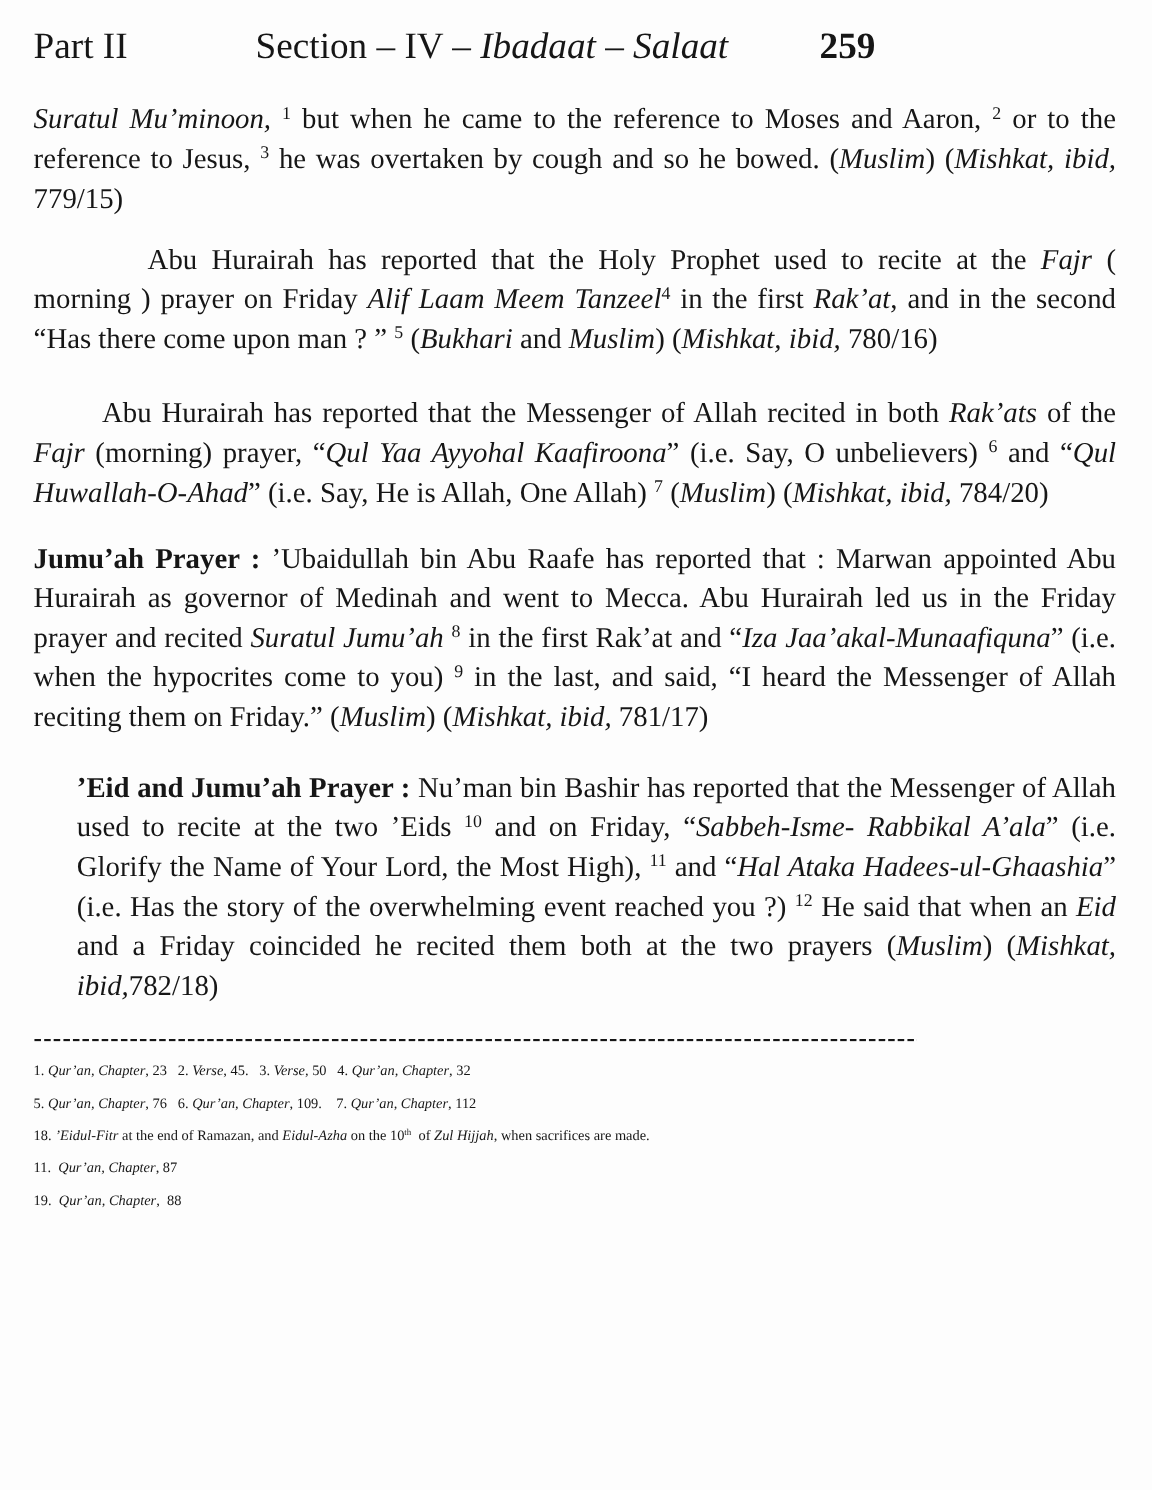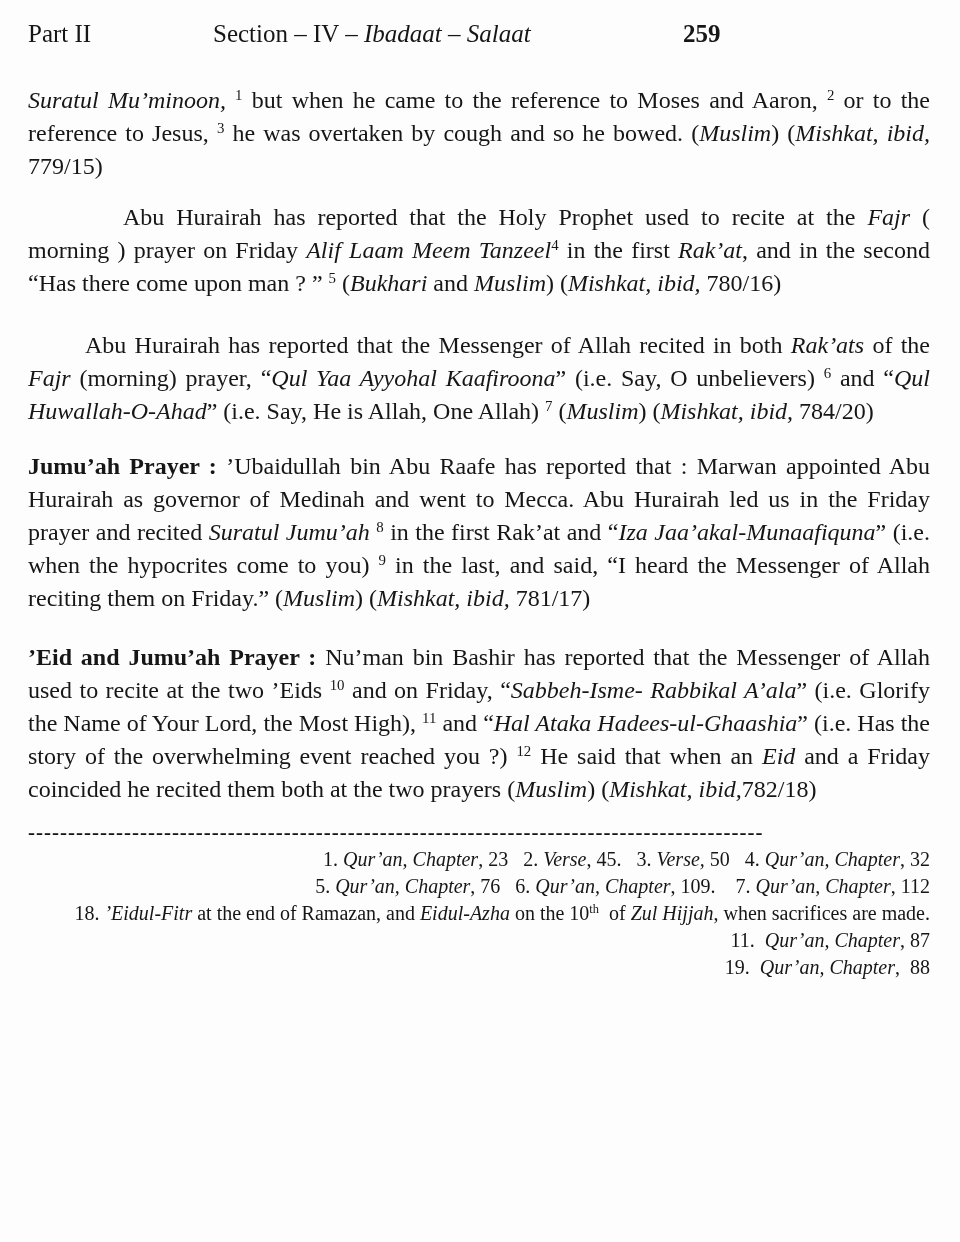--- a/index.html
+++ b/index.html
@@ -5,50 +5,50 @@
   html, body { margin: 0; padding: 0; background: #ffffff; }
   .page {
     position: relative;
     width: 960px;
     height: 1242px;
     background: #fdfdfd;
     font-family: "Liberation Serif", serif;
     color: #161616;
     overflow: hidden;
   }
-  .hdr { position: absolute; top: 0; left: 0; width: 960px; height: 60px; font-size: 25px; }
+  .hdr { position: absolute; top: 0; left: 0; width: 960px; height: 60px; font-size: 31px; }
   .hdr .part   { position: absolute; left: 28px;  top: 20px; }
   .hdr .sect   { position: absolute; left: 213px; top: 20px; }
   .hdr .pgnum  { position: absolute; left: 683px; top: 20px; font-weight: bold; }
   .content {
     position: absolute;
     left: 28px;
     top: 84px;
     width: 902px;
     font-size: 24px;
     line-height: 33px;
     text-align: justify;
   }
   p.para { margin: 0; }
   p.p2 { margin-top: 18px; text-indent: 95px; }
   p.p3 { margin-top: 29px; text-indent: 57px; }
   p.p4 { margin-top: 22px; }
-  p.p5 { margin-top: 26px; }
+  p.p5 { margin-top: 26px; margin-left: 36px; }
   .separator {
     margin-top: 10px;
     width: 736px;
     height: 26px;
     overflow: hidden;
     white-space: nowrap;
     font-weight: 700;
     font-size: 21px;
     letter-spacing: 1px;
     text-align: left;
   }
-  .footnotes { margin-top: 4px; font-size: 20px; line-height: 27px; text-align: right; }
+  .footnotes { margin-top: 4px; font-size: 12px; line-height: 27px; text-align: left; }
   .footnote { white-space: pre-wrap; }
   .it  { font-style: italic; }
   .bd  { font-weight: bold; font-family: Liberation Serif, serif; }
   .sup { font-size: 0.62em; position: relative; top: -0.55em; line-height: 0; }
 </style>
 </head>
 <body>
 
 <div class="page">
 

